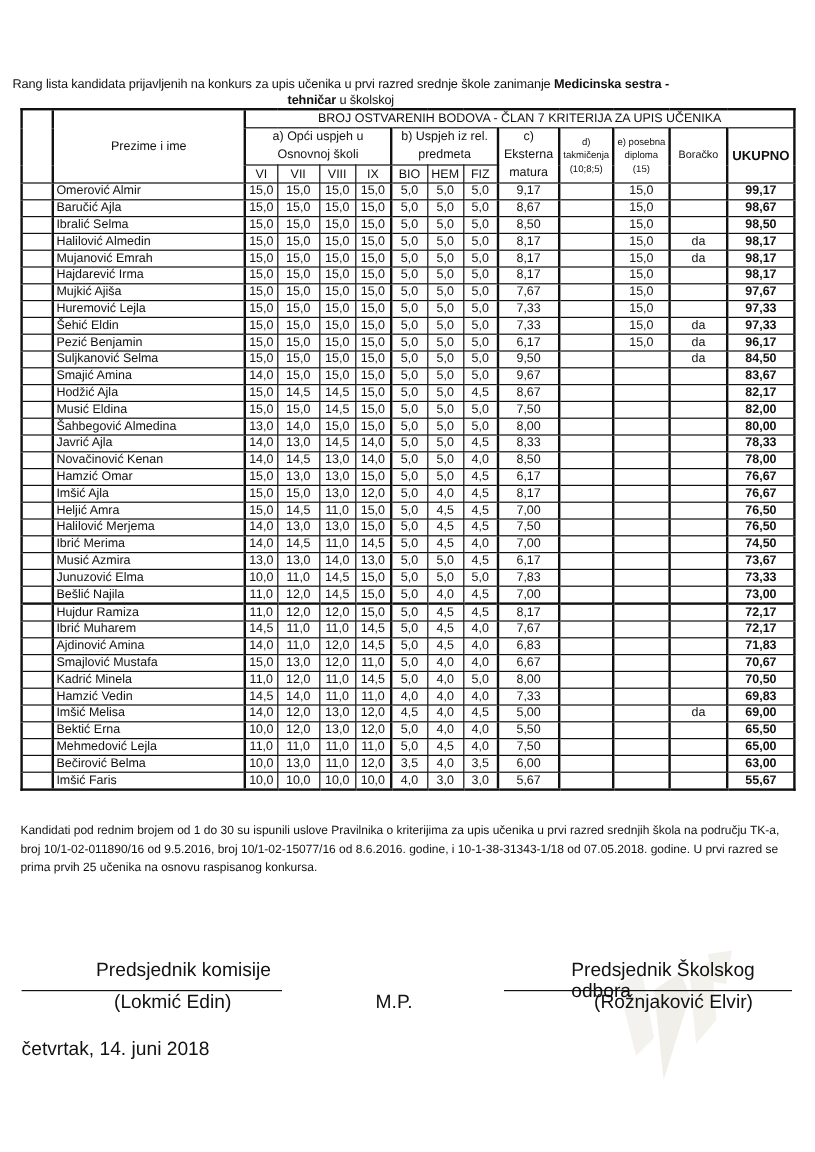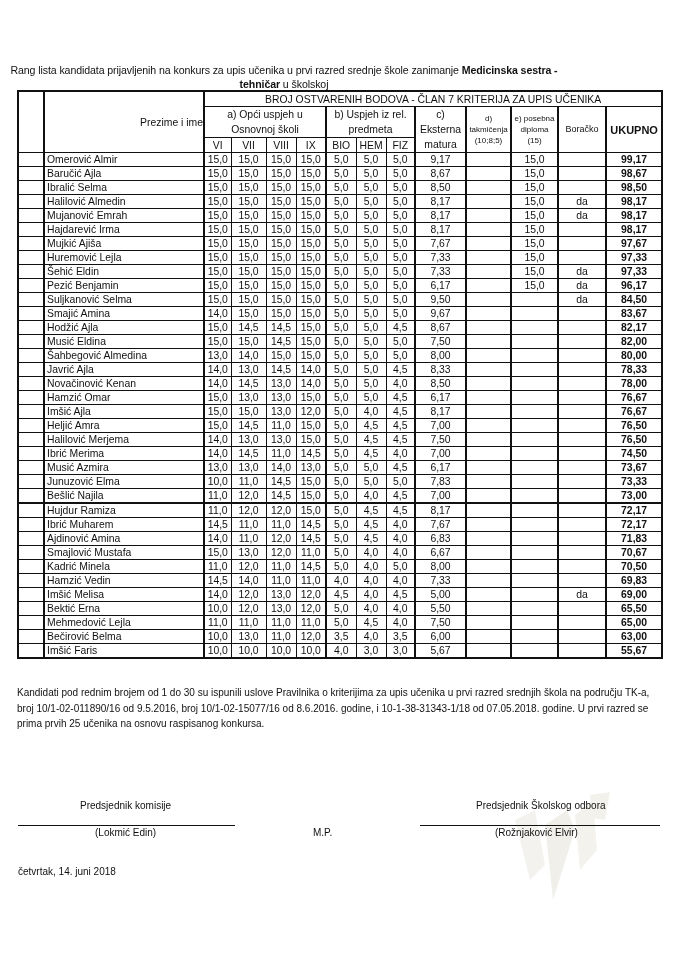--- a/index.html
+++ b/index.html
@@ -24,21 +24,21 @@
   table.rang td.g6 { border-left: 2px solid #111; }
   table.rang tr.sep td { border-top: 2px solid #111; }
   table.rang tr.last td { border-bottom: 2px solid #111; }
   .h-broj { height: 14px; font-size: 10.4px; border-top: 2px solid #111 !important; }
   .h-small { font-size: 8px; line-height: 11px; }
   .h-tall { line-height: 15px; }
   .h-sub { height: 14px; }
   .h-rb, .h-name { border-top: 2px solid #111 !important; }
   .h-uk { font-weight: bold !important; font-size: 11px; }
   .note { position: absolute; left: 17px; top: 685px; width: 650px; font-size: 10px; line-height: 15.5px; }
-  .sig { position: absolute; font-size: 10px; }
+  .sig { position: absolute; font-size: 16px; }
   .sig-line { position: absolute; height: 1px; background: #111; }
   .watermark { position: absolute; left: 505px; top: 790px; width: 110px; height: 120px; opacity: 0.55; }
 </style>
 </head>
 <body>
 
 <div class="title">
   <div><span>Rang lista kandidata prijavljenih na konkurs za upis učenika u prvi razred srednje škole zanimanje </span><b>Medicinska sestra - tehničar</b><span> u školskoj</span></div>
 </div>
 
@@ -55,21 +55,21 @@
       <col style="width:29px">
     <col style="width:51px">
       <col style="width:45px">
       <col style="width:47px">
       <col style="width:48px">
       <col style="width:56px">
   </colgroup>
   <thead>
     <tr>
       <td rowspan="3" class="rb h-rb">R.B</td>
-      <td rowspan="3" class="g1 h-name" style="text-align:right;border-left:2px solid #111;">Prezime i ime</td>
+      <td rowspan="3" class="g1 h-name" style="text-align:center;border-left:2px solid #111;">Prezime i ime</td>
       <td colspan="12" class="g1 h-broj" style="border-right:2px solid #111;">BROJ OSTVARENIH BODOVA - ČLAN 7 KRITERIJA ZA UPIS UČENIKA</td>
     </tr>
     <tr>
       <td colspan="4" class="g1 h-tall" style="height:30px;">
         <div>a) Opći uspjeh u</div>
         <div>Osnovnoj školi</div>
       </td>
       <td colspan="3" class="g2 h-tall">
         <div>b) Uspjeh iz rel.</div>
         <div>predmeta</div>

